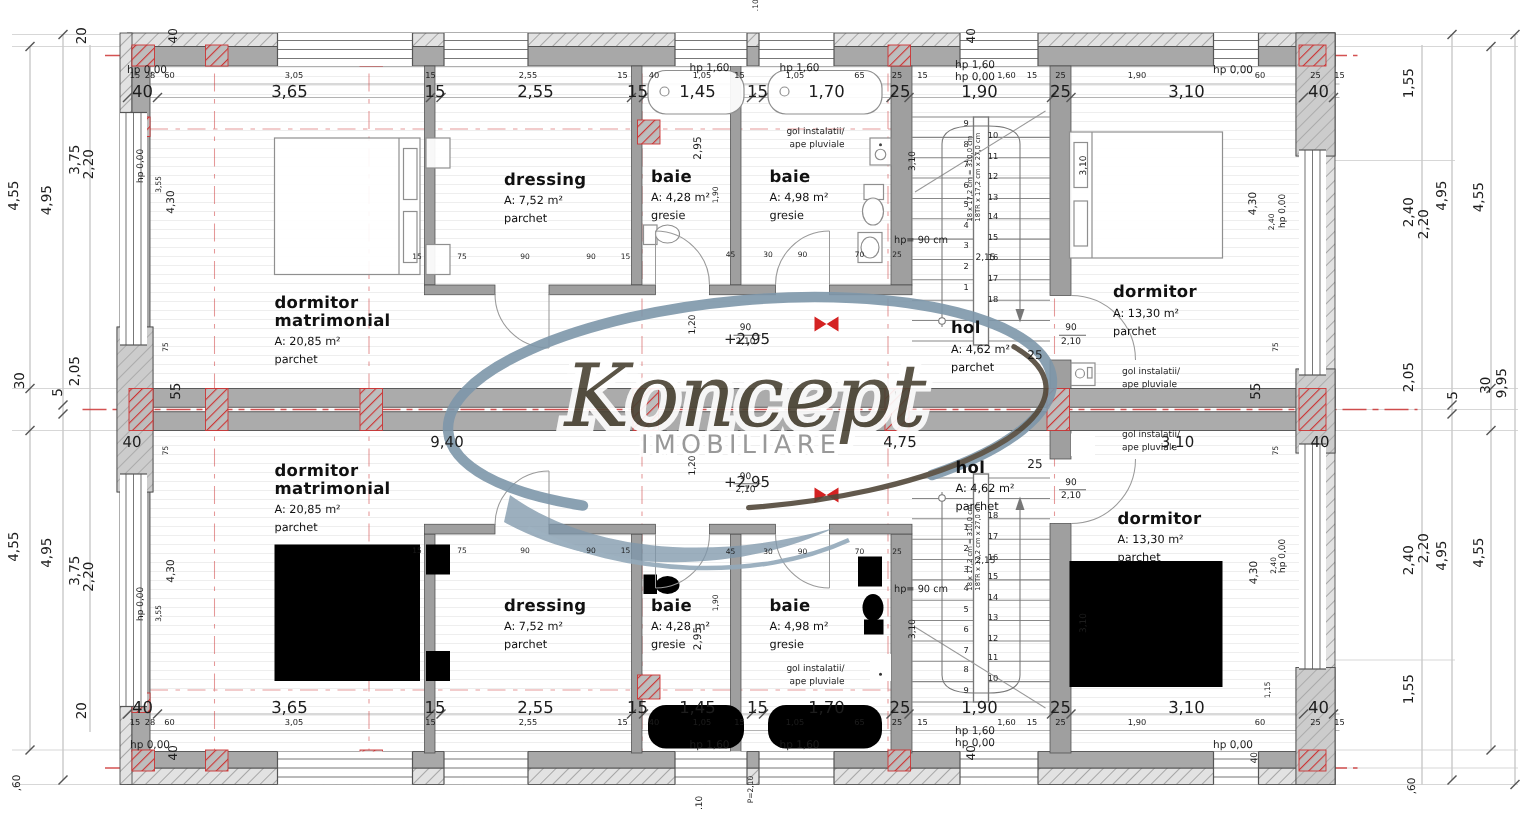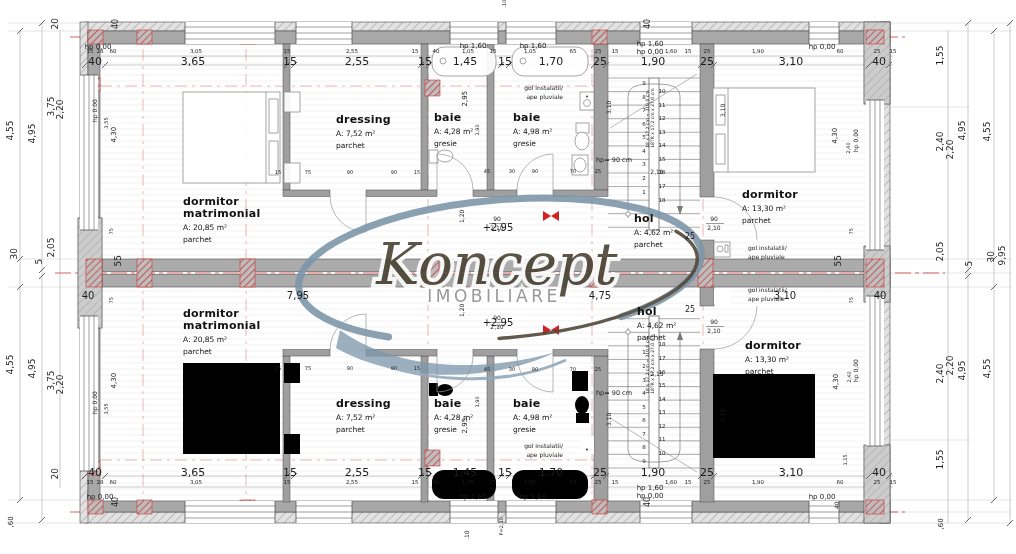--- a/index.html
+++ b/index.html
@@ -569,21 +569,21 @@
     <span class="lbl" style="left: 614px; top: 160px; font-size: 6.5px; transform: translate(-50%, -50%);">hp= 90 cm</span>
     <span class="lbl" style="left: 614px; top: 393px; font-size: 6.5px; transform: translate(-50%, -50%);">hp= 90 cm</span>
     <span class="lbl" style="left: 563px; top: 88px; font-size: 6px; transform: translate(-100%, -50%);">gol instalatii/</span>
     <span class="lbl" style="left: 563px; top: 97px; font-size: 6px; transform: translate(-100%, -50%);">ape pluviale</span>
     <span class="lbl" style="left: 563px; top: 446px; font-size: 6px; transform: translate(-100%, -50%);">gol instalatii/</span>
     <span class="lbl" style="left: 563px; top: 455px; font-size: 6px; transform: translate(-100%, -50%);">ape pluviale</span>
     <span class="lbl" style="left: 748px; top: 248px; font-size: 6px; transform: translate(0px, -50%);">gol instalatii/</span>
     <span class="lbl" style="left: 748px; top: 257px; font-size: 6px; transform: translate(0px, -50%);">ape pluviale</span>
     <span class="lbl" style="left: 748px; top: 290px; font-size: 6px; transform: translate(0px, -50%);">gol instalatii/</span>
     <span class="lbl" style="left: 748px; top: 299px; font-size: 6px; transform: translate(0px, -50%);">ape pluviale</span>
-    <span class="lbl" style="left: 298px; top: 296px; font-size: 10px; transform: translate(-50%, -50%);">7,95</span>
+    <span class="lbl" style="left: 298px; top: 296px; font-size: 10px; transform: translate(-50%, -50%);">9,40</span>
     <span class="lbl" style="left: 600px; top: 296px; font-size: 10px; transform: translate(-50%, -50%);">4,75</span>
     <span class="lbl" style="left: 785px; top: 296px; font-size: 10px; transform: translate(-50%, -50%);">3,10</span>
     <span class="lbl" style="left: 88px; top: 296px; font-size: 10px; transform: translate(-50%, -50%);">40</span>
     <span class="lbl" style="left: 880px; top: 296px; font-size: 10px; transform: translate(-50%, -50%);">40</span>
     <span class="lbl" style="left: 120px; top: 271px; font-size: 9px; transform: translate(-50%, -50%) rotate(-90deg);">55</span>
     <span class="lbl" style="left: 840px; top: 271px; font-size: 9px; transform: translate(-50%, -50%) rotate(-90deg);">55</span>
     <span class="lbl" style="left: 690px; top: 237px; font-size: 8px; transform: translate(-50%, -50%);">25</span>
     <span class="lbl" style="left: 690px; top: 310px; font-size: 8px; transform: translate(-50%, -50%);">25</span>
     <span class="lbl" style="left: 852px; top: 237px; font-size: 5px; transform: translate(-50%, -50%) rotate(-90deg);">75</span>
     <span class="lbl" style="left: 852px; top: 306px; font-size: 5px; transform: translate(-50%, -50%) rotate(-90deg);">75</span>

